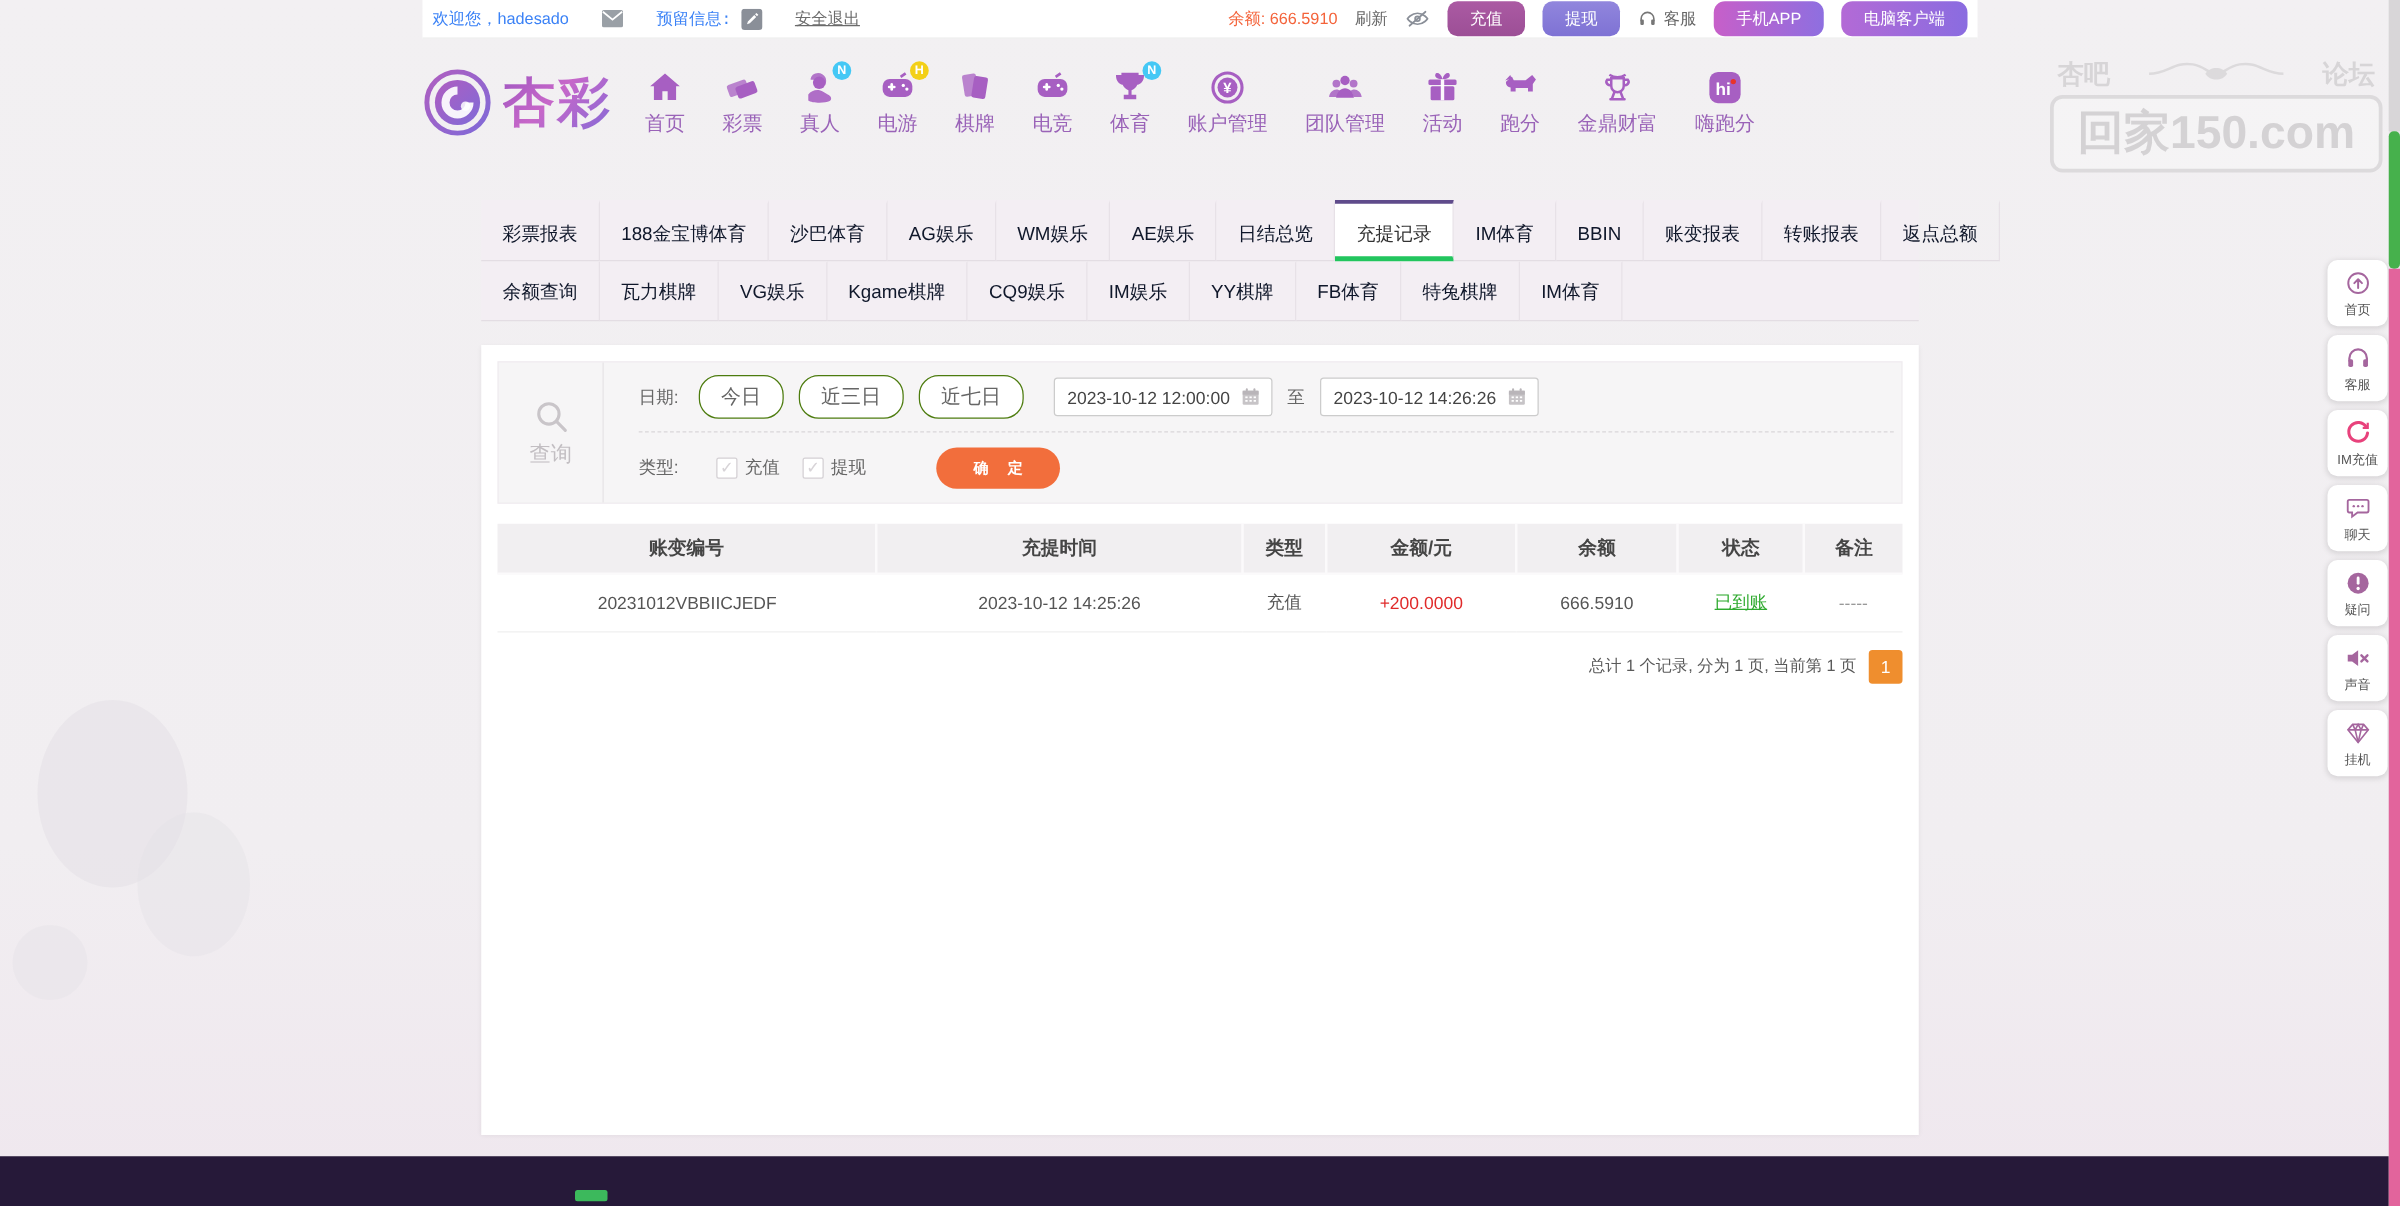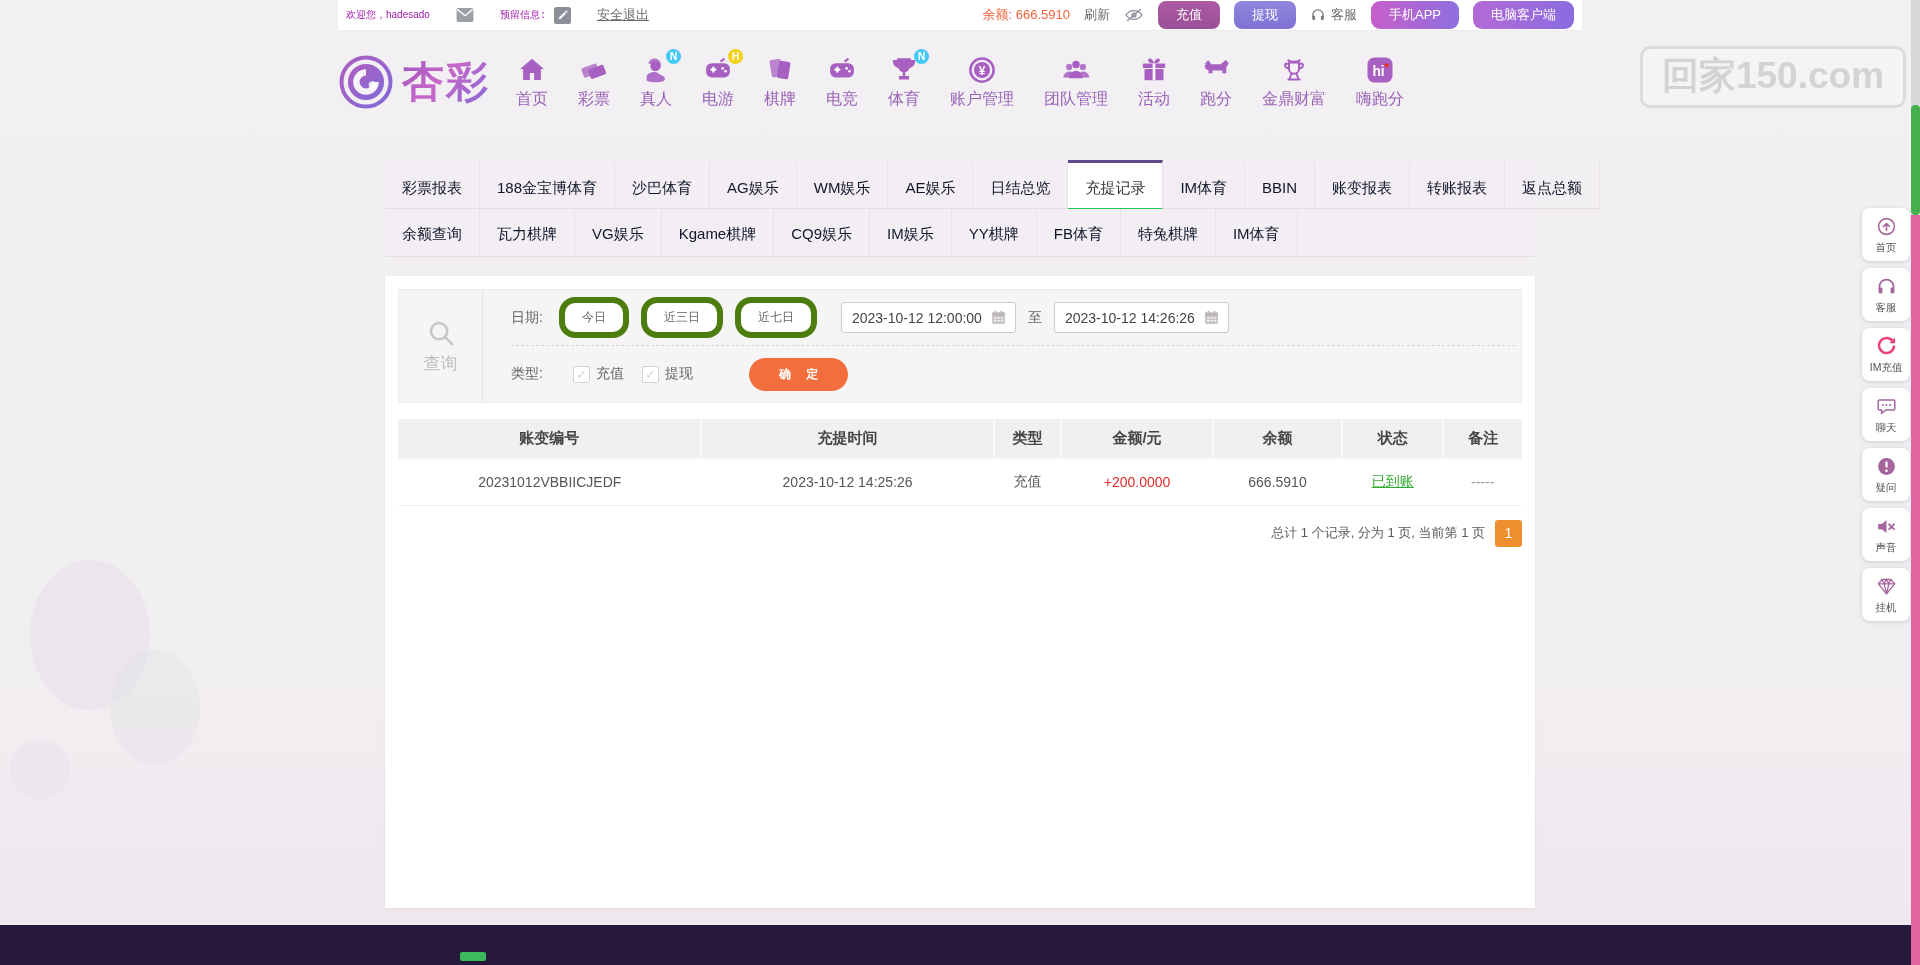--- a/index.html
+++ b/index.html
@@ -12,21 +12,21 @@
   svg { display:block; }
   .ico { display:inline-block; vertical-align:middle; }
   .ico svg { width:100%; height:100%; }
 
   
   .topbar { position:absolute; top:0; left:50%; transform:translateX(-50%);
     width:1244px; height:31px; background:#fff; border-bottom:1px solid #ececec;
     display:flex; align-items:center; justify-content:space-between; padding:0 8px; }
   .tb-left, .tb-right { display:flex; align-items:center; gap:14px; }
   .tb-left { gap:26px; }
-  .tb-text { font-size:10px; color:#a21caf;text-align:center; }
+  .tb-text { font-size:13px; color:#3b82f6;text-align:center; }
   .tb-link { font-size:13px; color:#6b6b6b; text-decoration:underline; cursor:pointer; }
   .tb-reserved { display:flex; align-items:center; gap:8px;font-family:Liberation Mono, monospace; }
   .balance { font-size:13px; color:#f4633a; }
   .tb-plain { font-size:13px; color:#666; cursor:pointer; }
   .tb-btn { font-size:13px; color:#fff; border-radius:8px; padding:5px 18px; cursor:pointer; }
   .btn-deposit { background:linear-gradient(180deg,#ab5aa3,#9c4f96); }
   .btn-withdraw { background:linear-gradient(180deg,#9186dd,#7e72d4); }
   .btn-app { background:linear-gradient(90deg,#c75fc9,#8e6fe0); border-radius:9px; }
   .btn-pc { background:linear-gradient(90deg,#b36ad6,#8a6ce0); border-radius:9px; }
   .tb-service { display:flex; align-items:center; gap:5px; font-size:13px; color:#666; cursor:pointer; }
@@ -54,38 +54,38 @@
   .wm-box { margin-top:2px; border:3px solid #dcdadc; border-radius:10px; text-align:center;
     font-size:37px; font-weight:bold; color:#d4d2d4; padding:2px 0 4px; background:rgba(255,255,255,.25); }
 
   
   .tabs { position:absolute; top:160px; left:50%; transform:translateX(-50%); width:1150px; }
   .tab-row { display:flex; background:#f3eef3; }
   .tab { padding:0 17px; height:49px; line-height:49px; font-size:15px; color:#0f172a;
     border-right:1px solid #e7e1e7; border-bottom:1px solid #e3dde3; border-top:3px solid transparent;
     cursor:pointer; white-space:nowrap; }
   .tab-row.second .tab { border-top:1px solid transparent; height:48px; line-height:47px; }
-  .tab.active { background:#fff; border-top:3px solid #5f4b8b; border-bottom:1px solid #22c55e; color:#333; }
+  .tab.active { background:#fff; border-top:3px solid #5f4b8b; border-bottom:4px solid #22c55e; color:#333; }
   .tab-row .filler { flex:1; border-bottom:1px solid #e3dde3; }
 
   
   .card { position:absolute; top:276px; left:50%; transform:translateX(-50%);
     width:1150px; height:632px; background:#fff; box-shadow:0 1px 4px rgba(0,0,0,.06); }
 
   .query-panel { margin:13px 13px 0; background:#f6f5f6; border:1px solid #efecef; display:flex; min-height:112px; }
   .q-left { width:84px; border-right:1px solid #e6e3e6; display:flex; flex-direction:column;
     align-items:center; justify-content:center; gap:4px; color:#c2bec2; }
   .q-left .ico { width:30px; height:30px; color:#c9c5c9; }
   .q-label { font-size:17px; color:#c2bec2; }
   .q-right { flex:1; padding:0 6px 0 28px; }
   .q-row { display:flex; align-items:center; min-height:56px; gap:12px; }
   .q-row.first { border-bottom:1px dashed #d9d6d9; }
   .q-field-label { font-size:14px; color:#666; margin-right:4px; }
-  .pill { background:#fff; border:6px solid #4d7c0f; border-radius:16px; padding:6px 17px;
-    font-size:12px; color:#666; cursor:pointer; }
+  .pill { background:#fff; border:1px solid #4d7c0f; border-radius:16px; padding:6px 17px;
+    font-size:16px; color:#666; cursor:pointer; }
   .date-input { display:flex; align-items:center; gap:8px; background:#fff; border:1px solid #ccc;
     border-radius:3px; padding:6px 8px 6px 10px; cursor:text; }
   .date-input .dval { font-size:14px; color:#444; }
   .date-input .ico { width:17px; height:17px; color:#b9b5b9; }
   .to-sep { font-size:14px; color:#666; }
   .cb-group { display:flex; align-items:center; gap:6px; margin-right:18px; cursor:pointer; }
   .cb-box { width:17px; height:17px; background:#fff; border:1px solid #d4d0d4; border-radius:2px;
     display:flex; align-items:center; justify-content:center; color:#d8d4d8; font-size:13px; }
   .cb-label { font-size:14px; color:#666; }
   .submit-btn { margin-left:26px; background:#f26e3c; color:#fff; font-size:12px; font-weight:bold;
@@ -349,20 +349,30 @@
             <text x="10.8" y="16.8" font-size="11" font-weight="bold" text-anchor="middle" fill="#fff">hi</text>
             <circle cx="17.3" cy="8.2" r="1.7" fill="#e8332a"></circle>
           </svg>
         </span>
         <span class="nlabel">嗨跑分</span>
       </div>
     </div>
 </div>
 
 <div class="watermark">
+  <div class="wm-top">
+    <span>杏吧</span>
+    <span class="wm-flourish ico">
+        <svg viewBox="0 0 90 24" fill="none" stroke="currentColor" stroke-width="1.6">
+          <path d="M2 12c12 0 16-8 28-6 8 1.4 10 6 15 6s7-4.6 15-6c12-2 16 6 28 6"></path>
+          <path d="M38 12c3-5 11-5 14 0-3 5-11 5-14 0z" fill="currentColor" stroke="none"></path>
+        </svg>
+      </span>
+    <span>论坛</span>
+  </div>
   <div class="wm-box">回家150.com</div>
 </div>
 
 <div class="tabs">
   <div class="tab-row first" id="tabs-row1">
       <span class="tab">彩票报表</span>
       <span class="tab">188金宝博体育</span>
       <span class="tab">沙巴体育</span>
       <span class="tab">AG娱乐</span>
       <span class="tab">WM娱乐</span>

